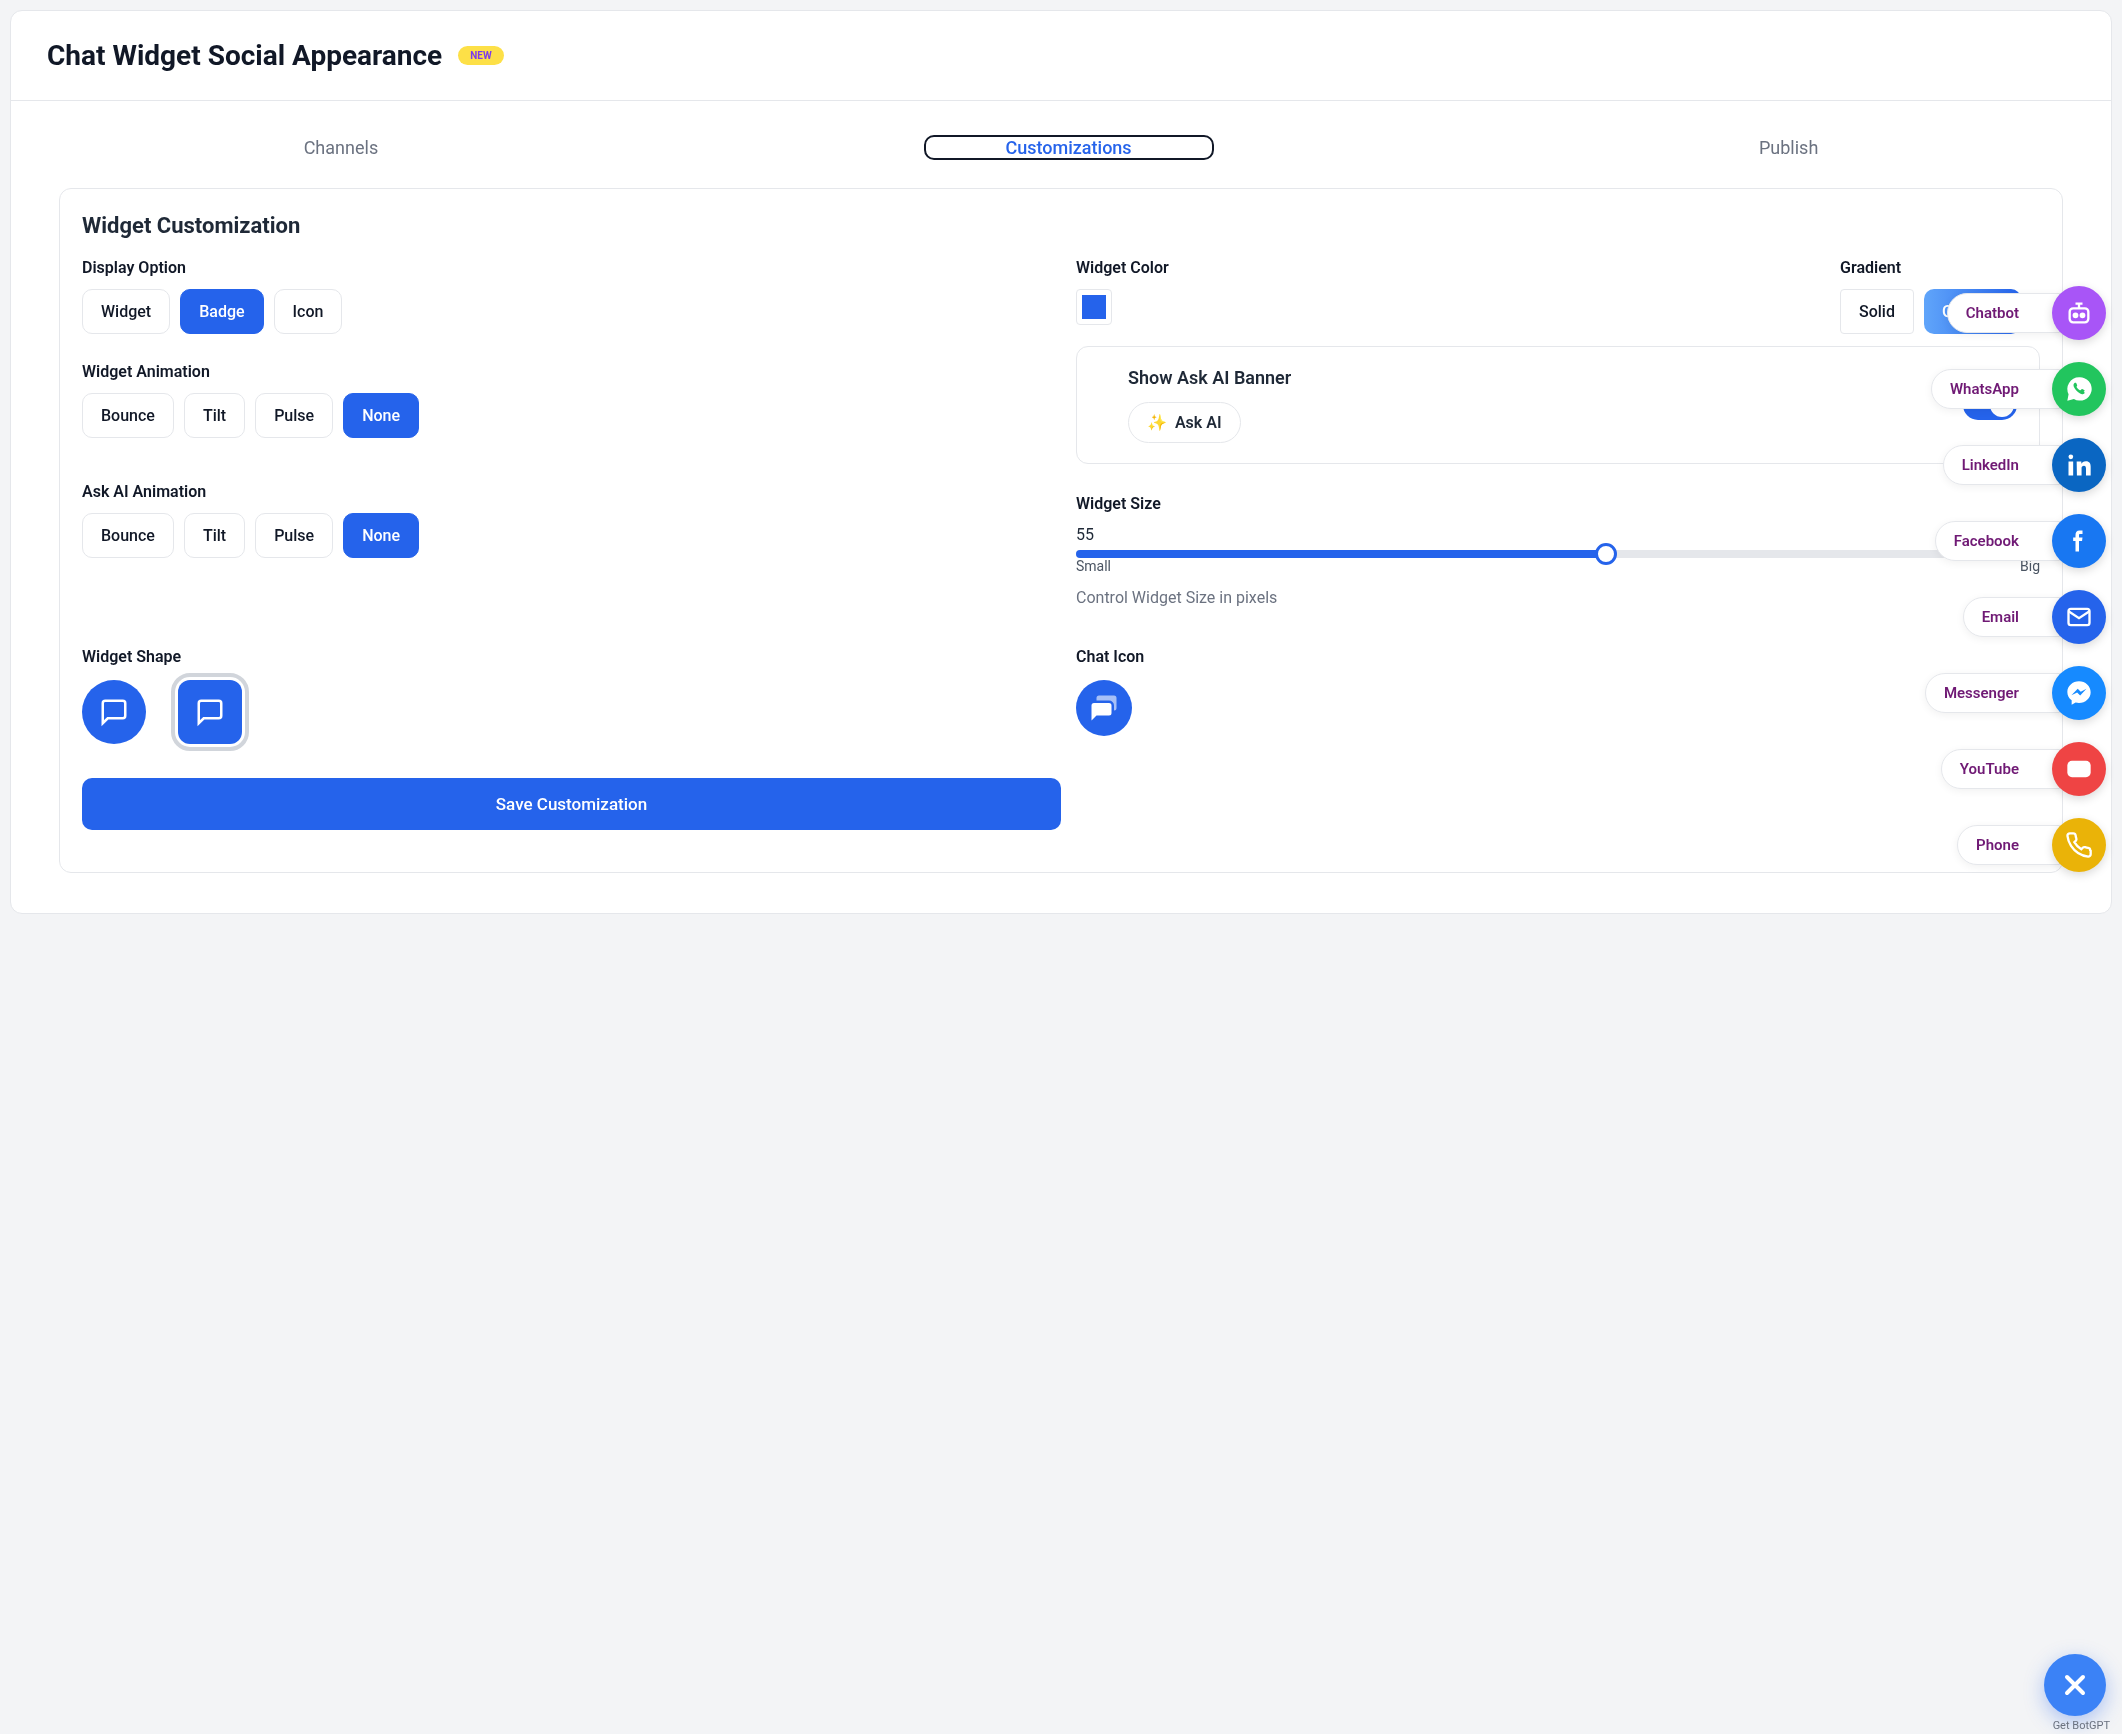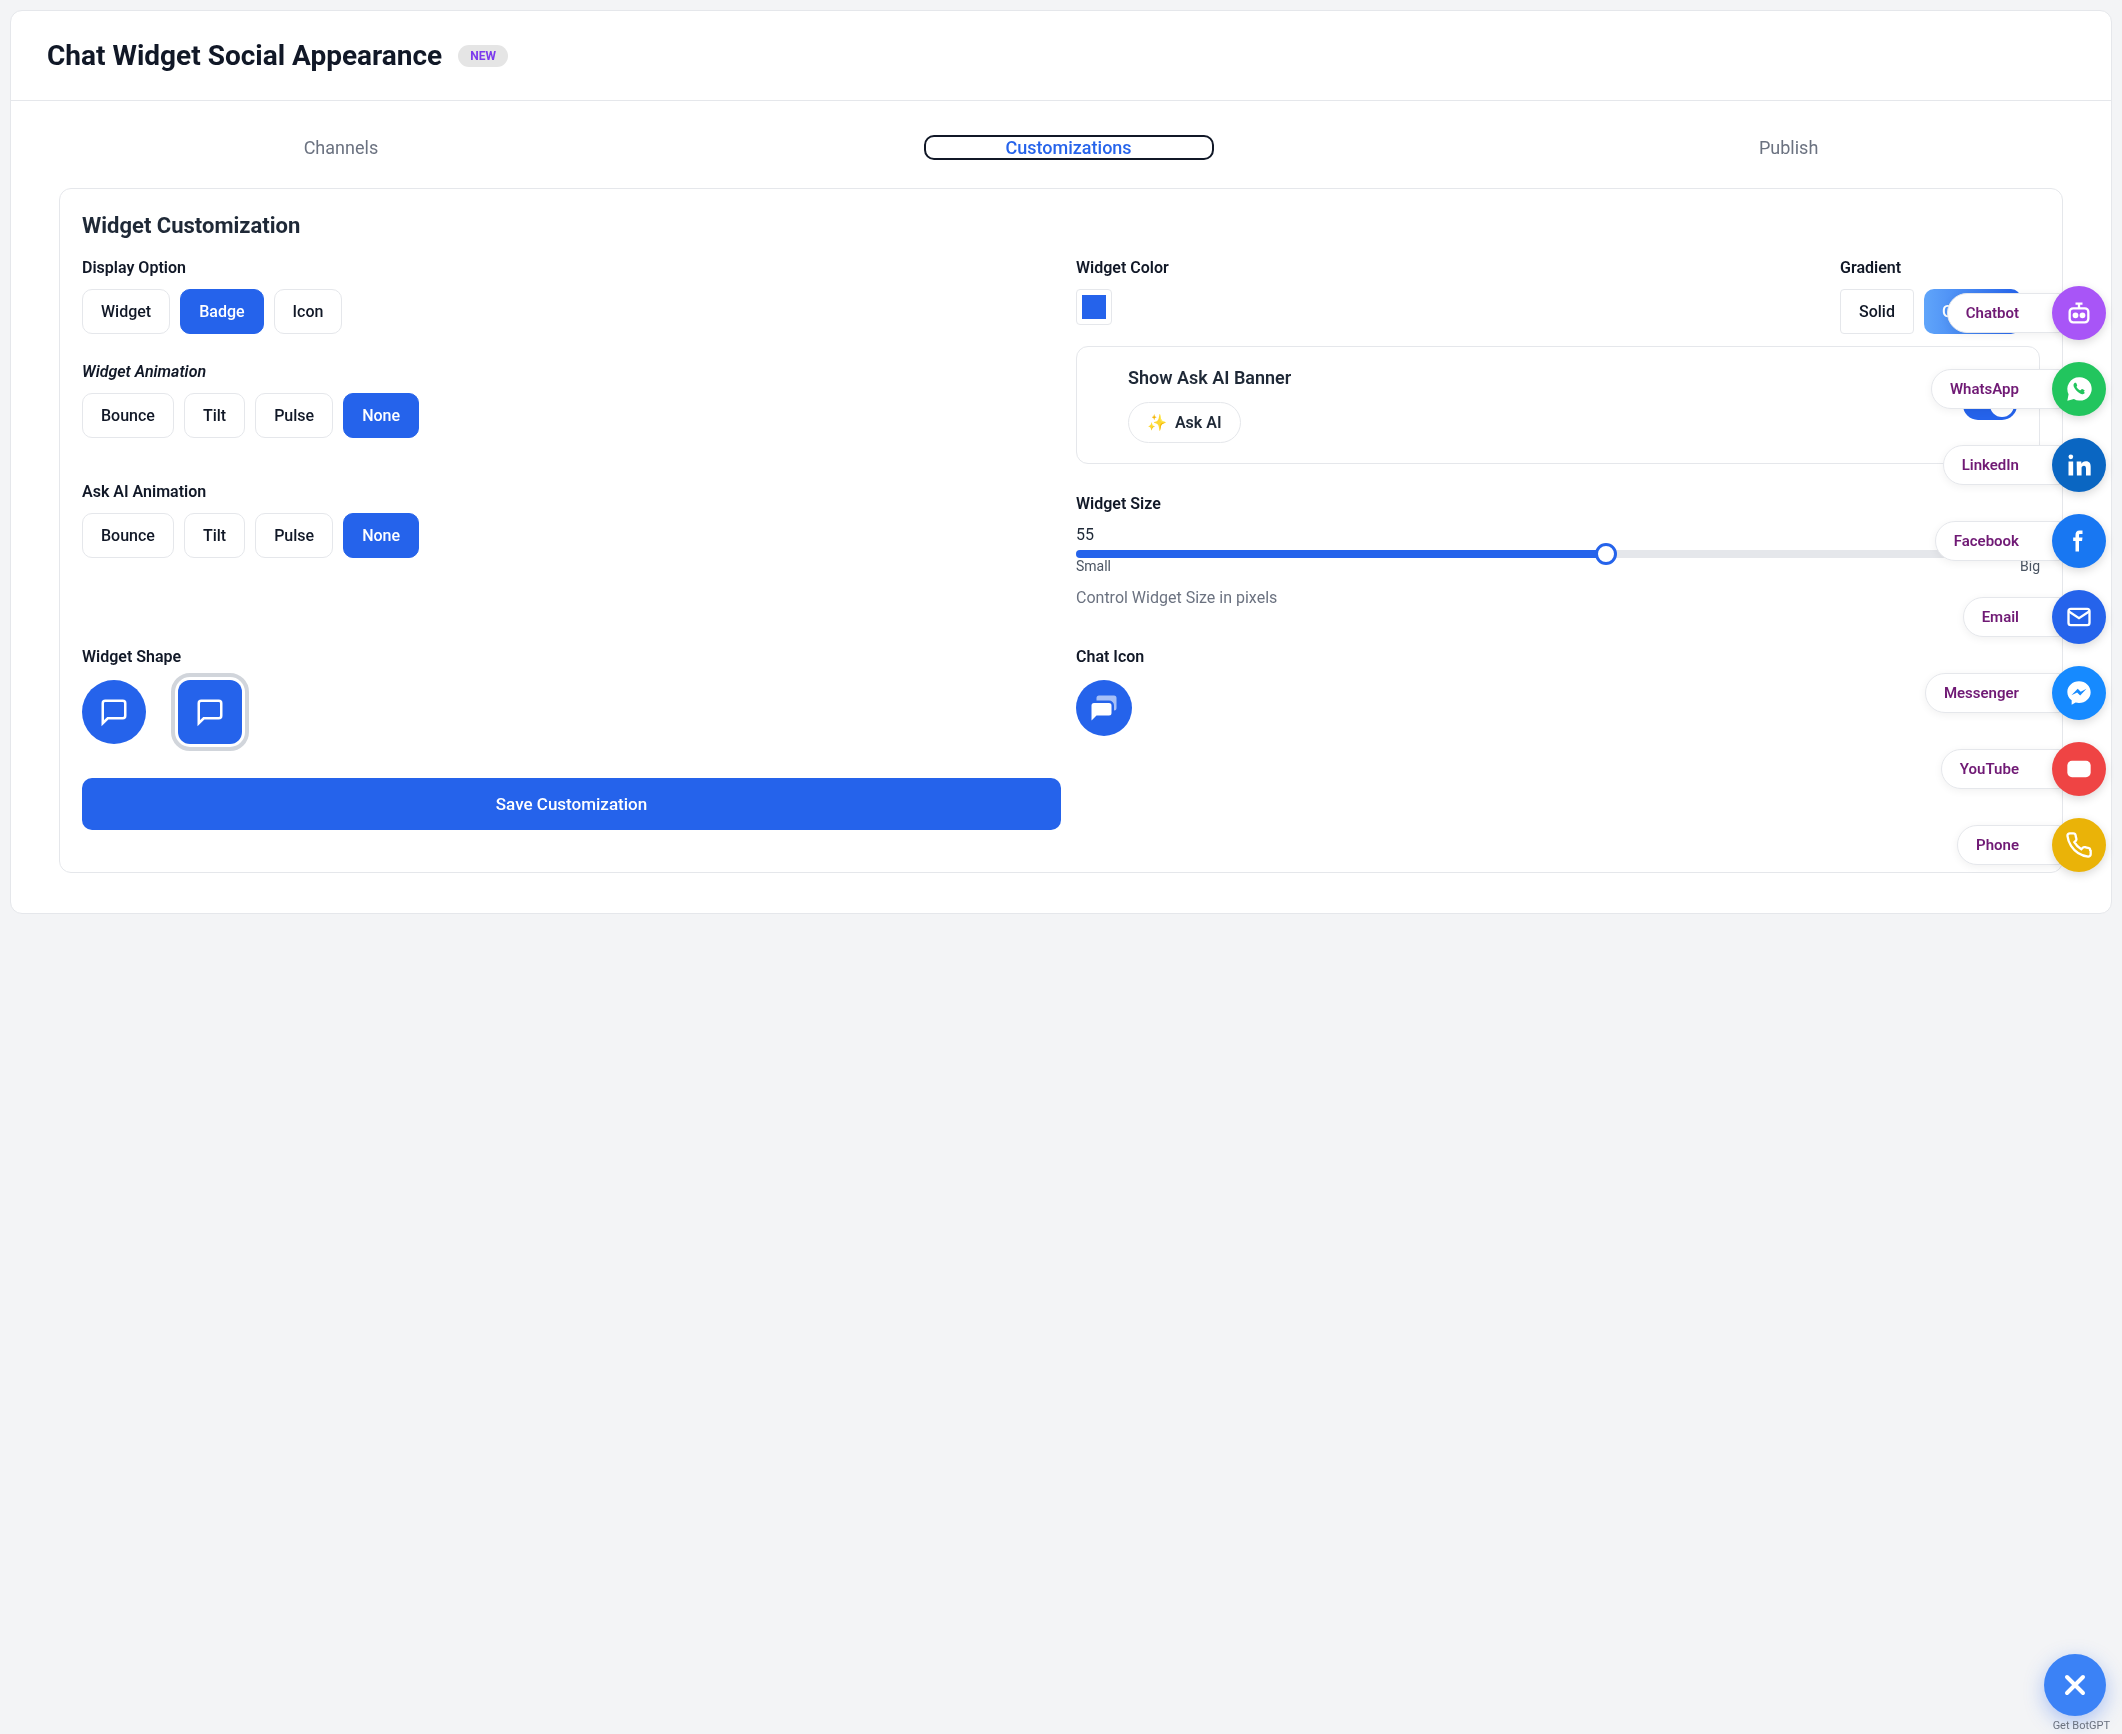--- a/index.html
+++ b/index.html
@@ -1,20 +1,20 @@
 <!DOCTYPE html>
 <html><head>
 <meta charset="utf-8">
 <style>
   * { box-sizing: border-box; margin: 0; padding: 0; font-family: -apple-system, BlinkMacSystemFont, "Segoe UI", Roboto, Helvetica, Arial, sans-serif; }
   body { background: #f3f4f6; padding: 10px; color: #1f2937; }
   .card { background: #fff; border: 1px solid #e5e7eb; border-radius: 12px; overflow: hidden; position: relative; }
   .header { padding: 28px 36px; display: flex; align-items: center; gap: 16px; border-bottom: 1px solid #e5e7eb; }
   .header h1 { font-size: 28px; font-weight: 700; color: #111827; }
-  .badge-pill { background: #e5e5e5; color: #7c3aed; font-size: 12px; font-weight: 700; padding: 4px 12px; border-radius: 999px; }
+  .badge-pill { background: #fde047; color: #7c3aed; font-size: 10px; font-weight: 700; padding: 4px 12px; border-radius: 999px; }
 
   .tabs { display: flex; justify-content: space-around; align-items: center; padding: 24px 0 18px; }
   .tab { font-size: 18px; color: #6b7280; padding: 12px 40px; cursor: pointer; border-radius: 10px; }
   .tab.active { color: #2563eb; border: 2px solid #111827; font-weight: 500; padding: 0 80px; }
 
   .inner-card { margin: 0 48px 40px; border: 1px solid #e5e7eb; border-radius: 12px; padding: 24px 0 42px; background:#fff; }
   .inner-card > h2 { font-size: 22px; font-weight: 700; padding: 0 22px 20px; }
   .cols { display: grid; grid-template-columns: 1fr 1fr; gap: 10px 30px; padding: 0 22px; }
   .section-label { font-size: 16px; font-weight: 600; margin-bottom: 12px; color:#111827; }
   .btn-row { display: flex; gap: 10px; flex-wrap: wrap; }
@@ -64,21 +64,21 @@
   .floaters { position:fixed; right:16px; top:286px; display:flex; flex-direction:column; gap:22px; z-index:50; }
   .float-item { display:flex; align-items:center; justify-content:flex-end; gap:10px; }
   .float-label { background:#fff; border:1px solid #e5e7eb; padding:10px 16px 10px 18px; border-radius:999px 0 0 999px; font-size:15px; font-weight:600; color:#701a75; box-shadow:0 2px 8px rgba(0,0,0,0.06); margin-right:-18px; padding-right:40px; white-space:nowrap;}
   .float-icon { width:54px; height:54px; border-radius:50%; display:flex; align-items:center; justify-content:center; color:#fff; box-shadow:0 3px 10px rgba(0,0,0,0.15); flex-shrink:0; z-index:1; }
   .float-icon svg { width:28px; height:28px; }
 
   .fab { position:fixed; right:16px; bottom:18px; width:62px; height:62px; border-radius:50%; background:#3b82f6; display:flex; align-items:center; justify-content:center; color:#fff; box-shadow:0 6px 20px rgba(37,99,235,0.35); cursor:pointer; z-index:50;}
   .fab svg{ width:32px; height:32px; }
   .fab-caption{ position:fixed; right:12px; bottom:2px; font-size:11px; color:#6b7280; z-index:50;}
 
-  .mt-lg{ margin-top:28px;font-style:italic; }
+  .mt-lg{ margin-top:28px; }
 </style>
 </head>
 <body>
 
 <div class="card">
   <div class="header">
     <h1>Chat Widget Social Appearance</h1>
     <span class="badge-pill">NEW</span>
   </div>
 

